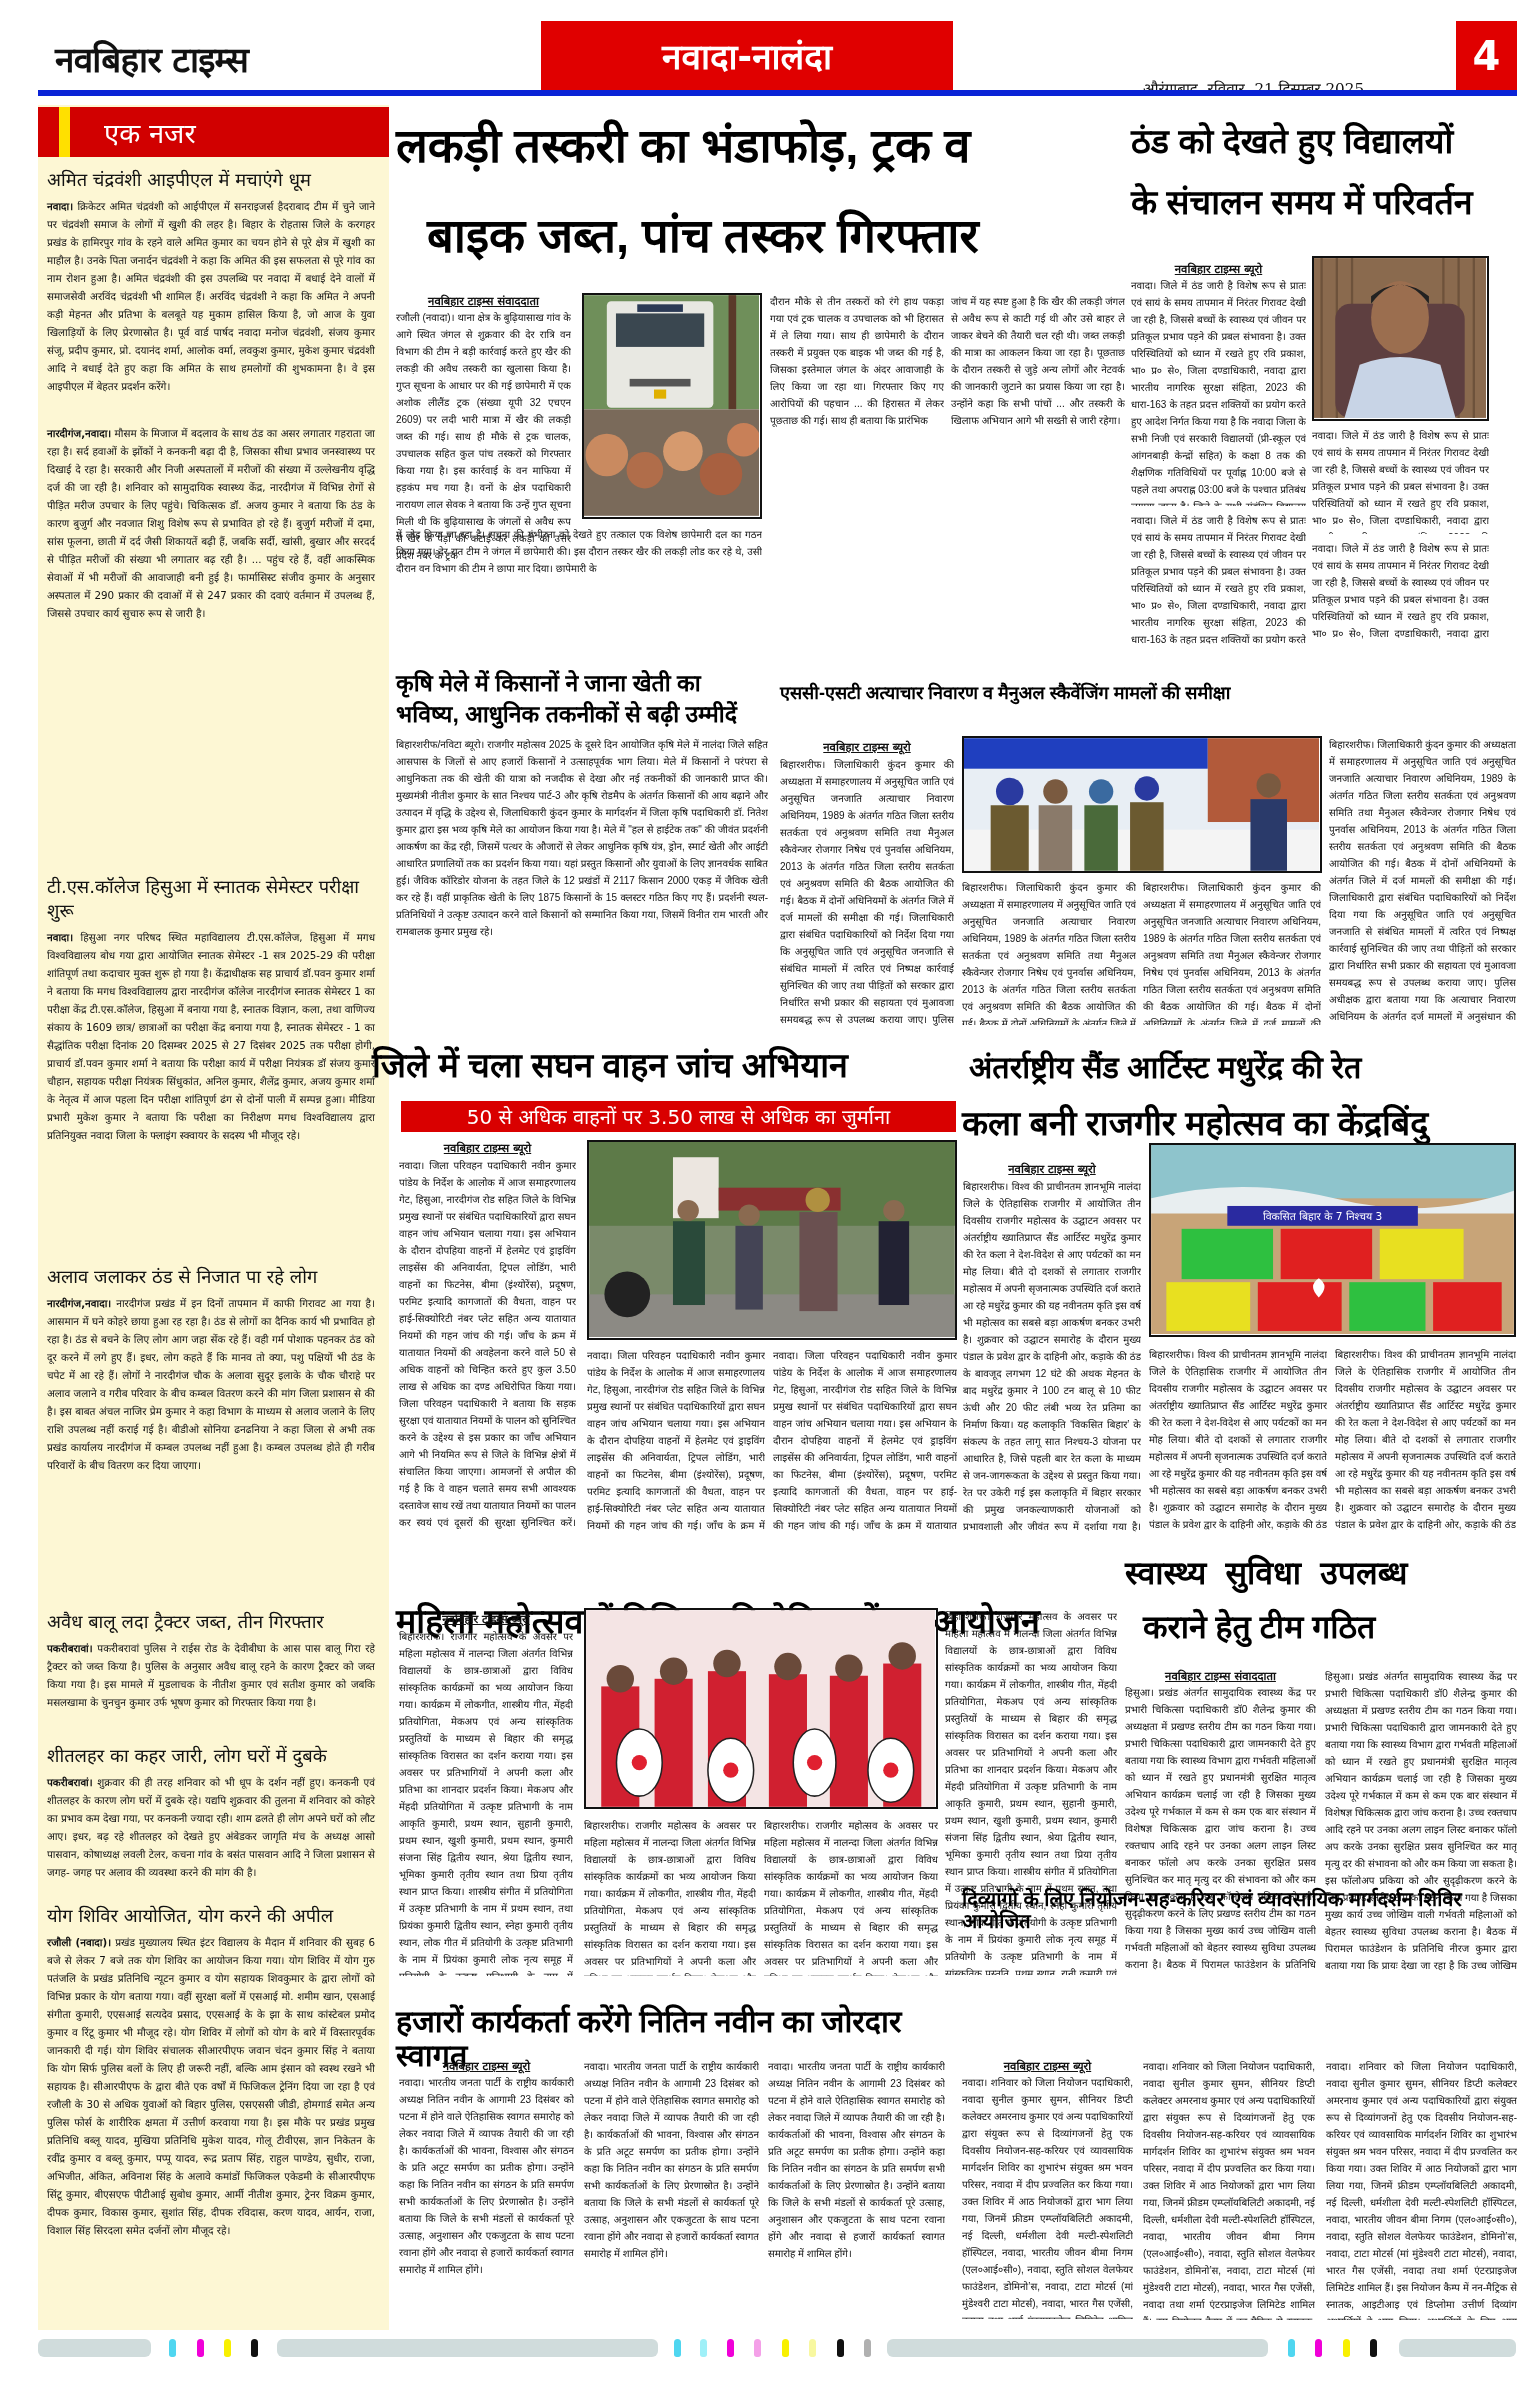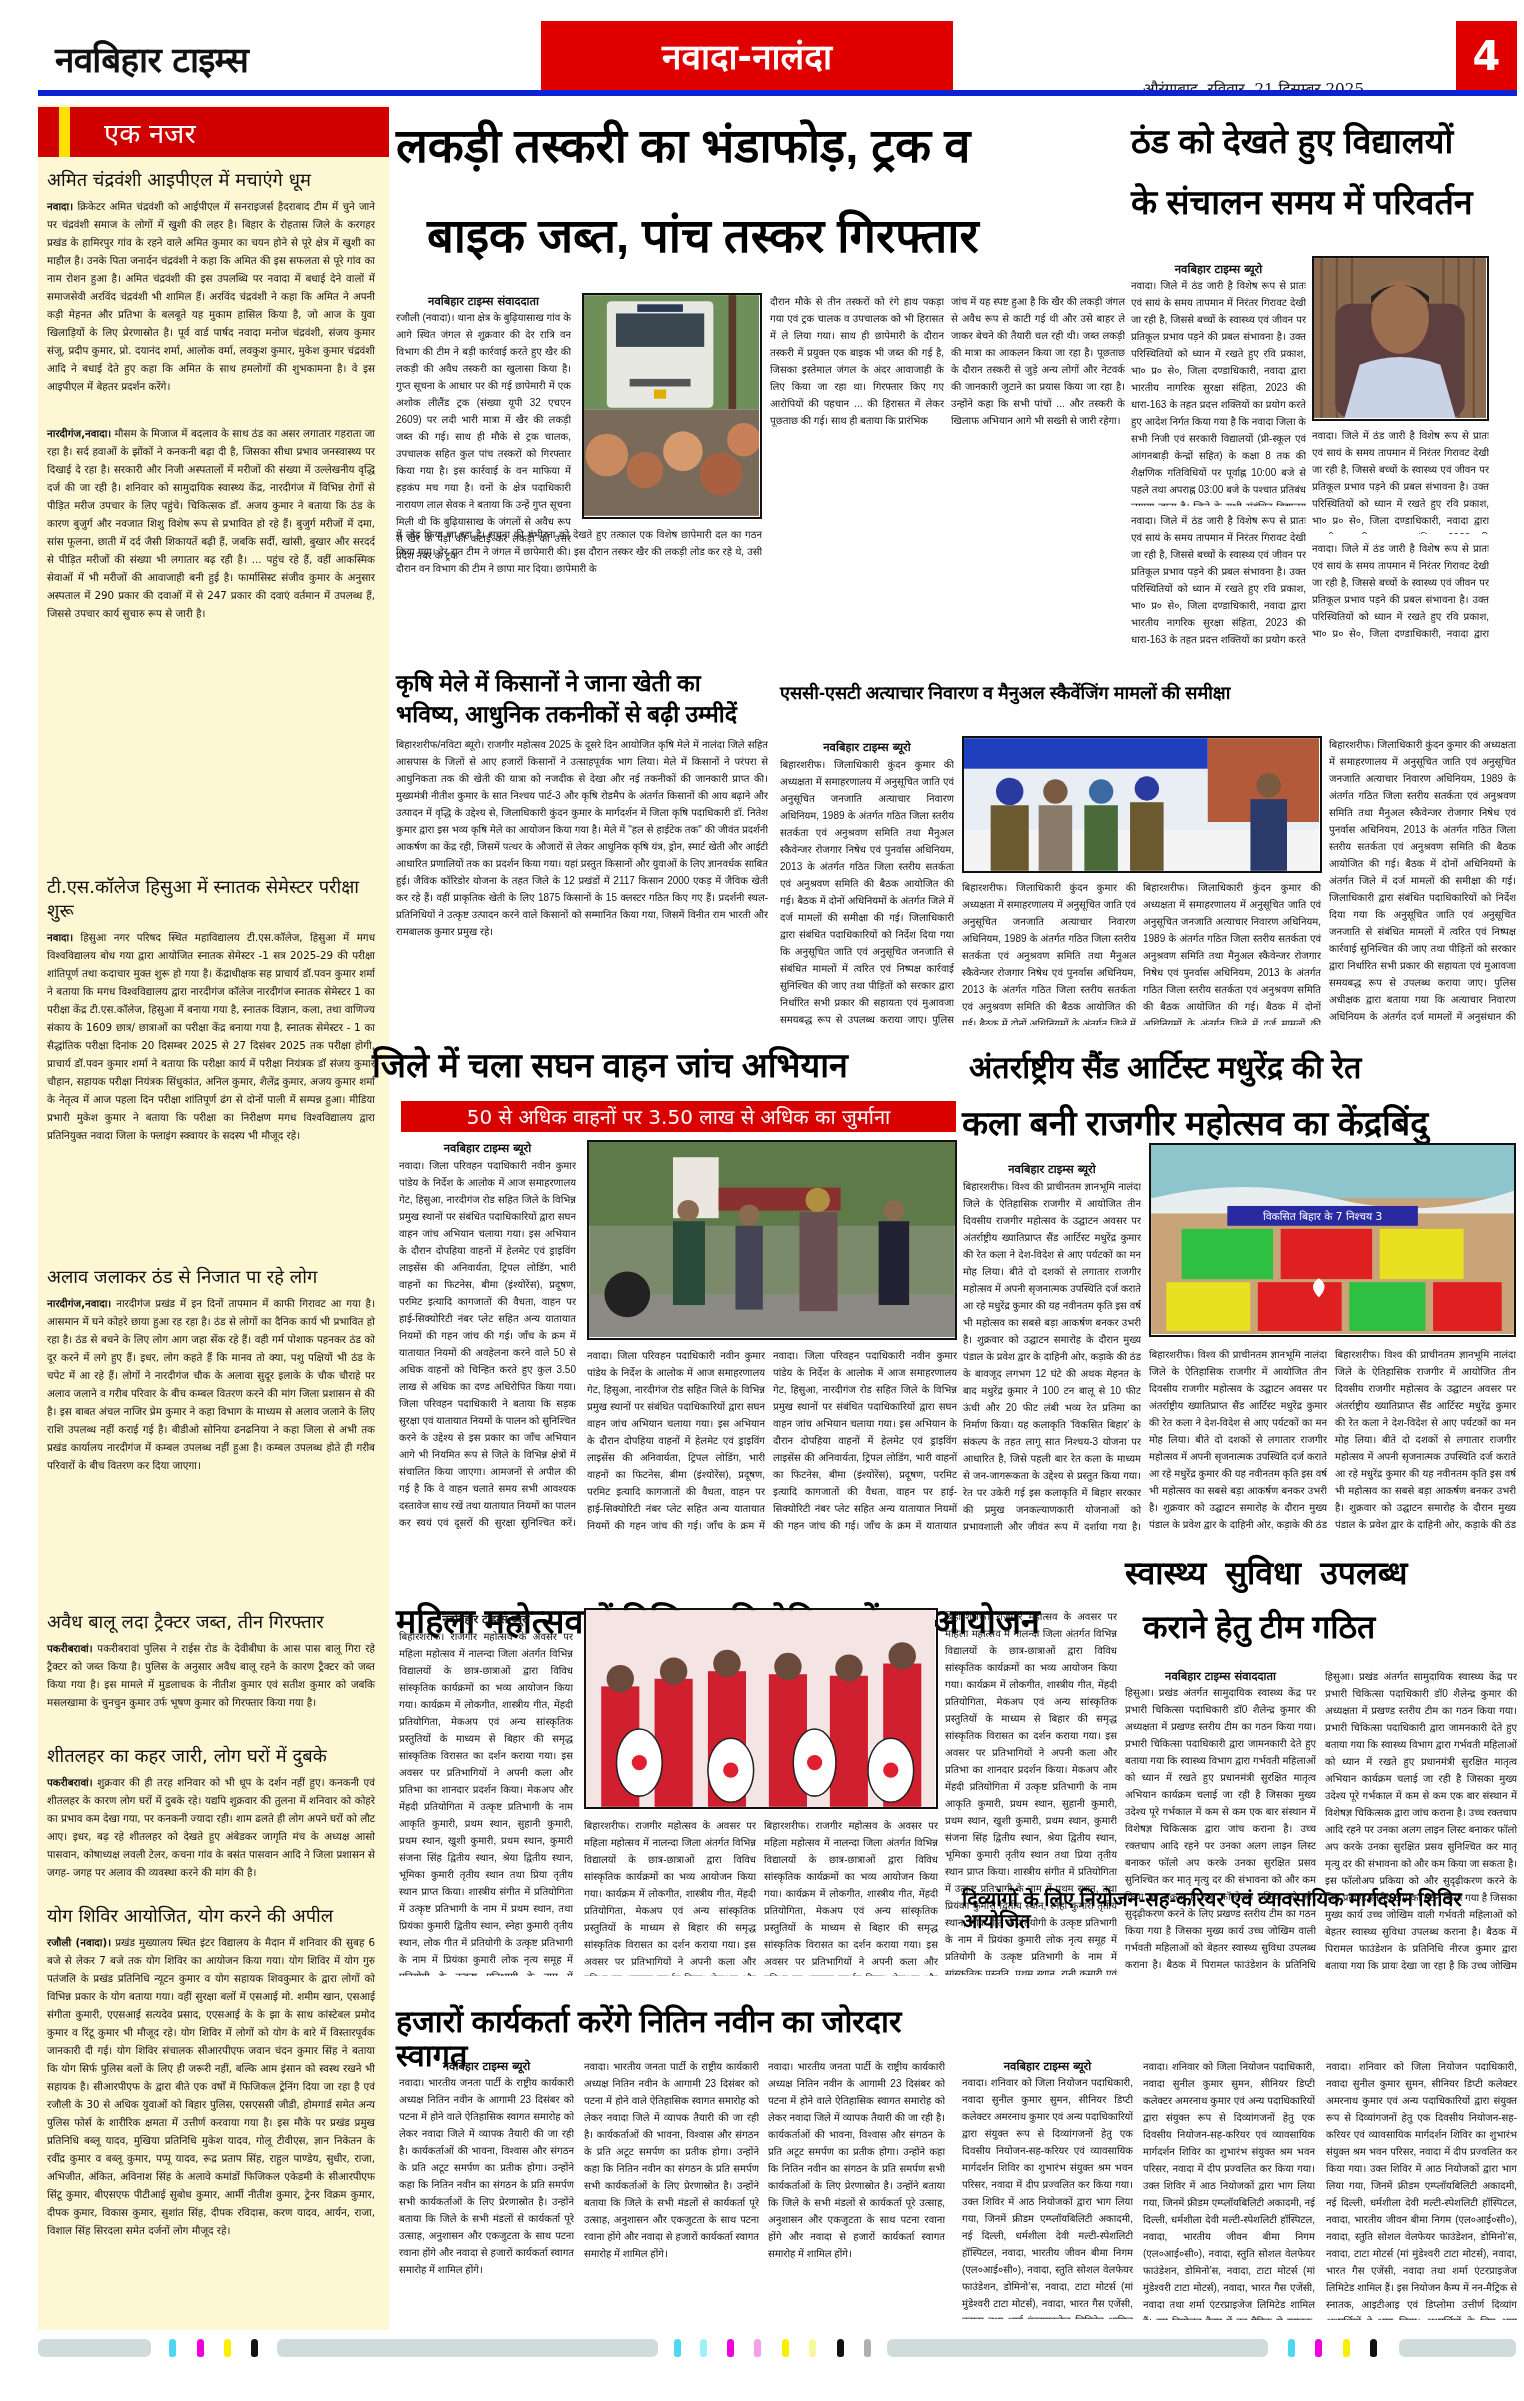--- a/index.html
+++ b/index.html
@@ -15,21 +15,21 @@
   .sidebar { left: 38px; top: 105px; width: 351px; height: 2225px; background: #fdf7d4; }
   .ek-nazar { left: 38px; top: 107px; width: 351px; height: 50px; background: #d10000; color: #fff; font-size: 27.4px; display: flex; align-items: center; padding-left: 66px; }
   .ek-nazar .bar { position: absolute; left: 21.3px; top: 0; width: 10.7px; height: 50px; background: #ffe000; }
   .side-story { position: absolute; left: 47px; width: 328px; }
   .side-head { font-size: 18.3px; line-height: 24.4px; font-weight: normal; margin-bottom: 4.6px; }
   .side-body { font-size: 10.3px; line-height: 18px; text-align: justify; }
   .dateline-b { font-weight: bold; }
 
   
   .h1 { font-family: "Liberation Sans", sans-serif; font-weight: bold; color: #000; line-height: 1.12; transform-origin: left top; }
-  .byline { font-size: 11.4px; font-weight: bold; text-align: center; }
+  .byline { font-size: 11.4px; font-weight: bold; text-decoration: underline; text-align: center; }
   .col { font-size: 10px; line-height: 17px; text-align: justify; font-family: "Liberation Sans", sans-serif; }
   .photo { border: 2.3px solid #111; overflow: hidden; }
   .red-strip { background: #d90000; color: #fff; display: flex; align-items: center; justify-content: center; font-size: 20px; }
   .reg-pill { position: absolute; top: 2339px; height: 18.3px; background: #d0dcdc; border-radius: 6.1px; }
   .drop { position: absolute; top: 2339px; width: 6.9px; height: 18.3px; border-radius: 3.8px 3.8px 3px 3px; }
 </style>
 </head>
 <body>
 
 <div class="abs masthead-title">नवबिहार टाइम्स</div>

